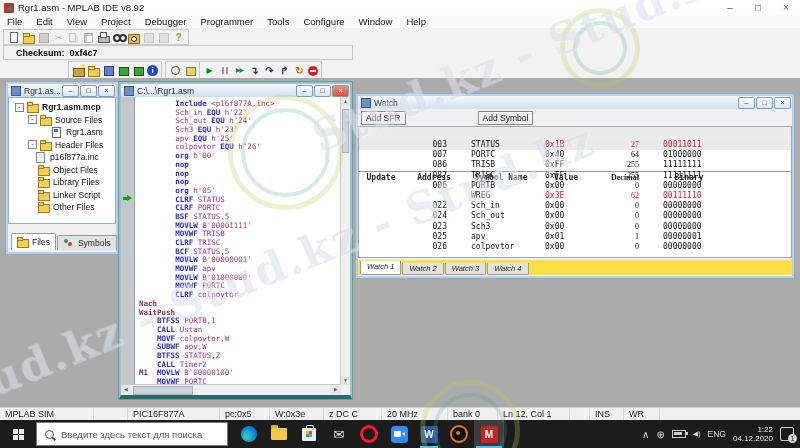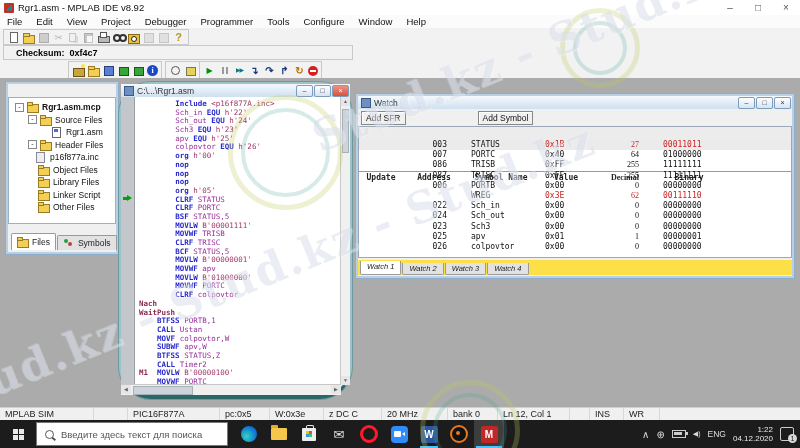--- a/index.html
+++ b/index.html
@@ -71,21 +71,21 @@
   .ti-folder::after{content:"";position:absolute;left:0;top:0;width:4px;height:2px;background:#f4cf55;border:1px solid #9a7b22;}
   .ti-file-asm::before{content:"";position:absolute;left:1px;top:0;width:7px;height:9px;background:#fff;border:1px solid #667;}
   .ti-file-asm::after{content:"";position:absolute;left:3px;top:2px;width:4px;height:3px;background:#4a6fd0;}
   .ti-file-inc::before{content:"";position:absolute;left:1px;top:0;width:7px;height:9px;background:#eee;border:1px solid #889;}
   .ti-symbols::before{content:"";position:absolute;left:1px;top:1px;width:4px;height:4px;background:#2a9a4a;border-radius:50%;}
   .ti-symbols::after{content:"";position:absolute;left:5px;top:4px;width:4px;height:4px;background:#c04040;border-radius:50%;}
   #prj-tabs{position:absolute;left:0;right:0;bottom:2px;height:24px;display:flex;align-items:flex-end;padding-left:3px;background:#f0f0f0;}
   .ptab{display:flex;align-items:center;height:14px;padding:0 5px;font-size:8.5px;border:1px solid #9a9a9a;border-bottom:none;background:#e2e2e2;border-radius:2px 2px 0 0;margin-right:1px;color:#222;}
   .ptab.act{background:#fff;height:16px;}
   
-  #editor-win{border-color:#9cc3c8;box-shadow:0 0 0 1px #6a9aa0;border-bottom:4px solid #2a6868;border-radius:32px;}
+  #editor-win{border-color:#9cc3c8;box-shadow:0 0 0 1px #6a9aa0;border-bottom:4px solid #2a6868;}
   #gutter{position:absolute;left:0;top:13px;bottom:10px;width:13px;background:#c3c7cb;border-right:1px solid #9aa0a6;}
   #code{position:absolute;left:14px;top:13px;right:9px;bottom:10px;background:#fff;overflow:hidden;
         font-family:"DejaVu Sans Mono",monospace;font-size:7.5px;line-height:8.7px;padding:3px 0 0 4px;white-space:pre;}
   .cl{height:8.7px;}
   .kw{color:#2828cc;font-weight:bold;}
   .op{color:#9a2d9a;}
   .lit{color:#a03566;}
   .lab{color:#8b2a52;font-weight:bold;}
   .pl{color:#333;}
   #exec-arrow{position:absolute;left:2px;width:9px;height:7px;}
@@ -233,20 +233,29 @@
         <span class="tbi i-step">↷</span>
         <span class="tbi i-step">↱</span>
         <span class="tbi i-reset">↻</span>
         <span class="tbi i-halt"></span>
       </div>
   </div>
 
   <div style="position:absolute;left:0;top:78px;width:800px;height:329px;background:#ababab;">
 
     <div class="cwin" style="left:6px;top:4px;width:108px;height:168px;">
+      <div class="ctitle">
+        <span class="cico"></span>
+        <span>Rgr1.as...</span>
+        <span class="cbtns">
+          <span class="cbtn">–</span>
+          <span class="cbtn">□</span>
+          <span class="cbtn">×</span>
+        </span>
+      </div>
       <div id="tree">
           <div class="trow b" style="padding-left:6px">
             <span class="exp">-</span>
             <span class="tico ti-folder"></span>
             <span class="tlabel">Rgr1.asm.mcp</span>
           </div>
           <div class="trow" style="padding-left:19px">
             <span class="exp">-</span>
             <span class="tico ti-folder"></span>
             <span class="tlabel">Source Files</span>

